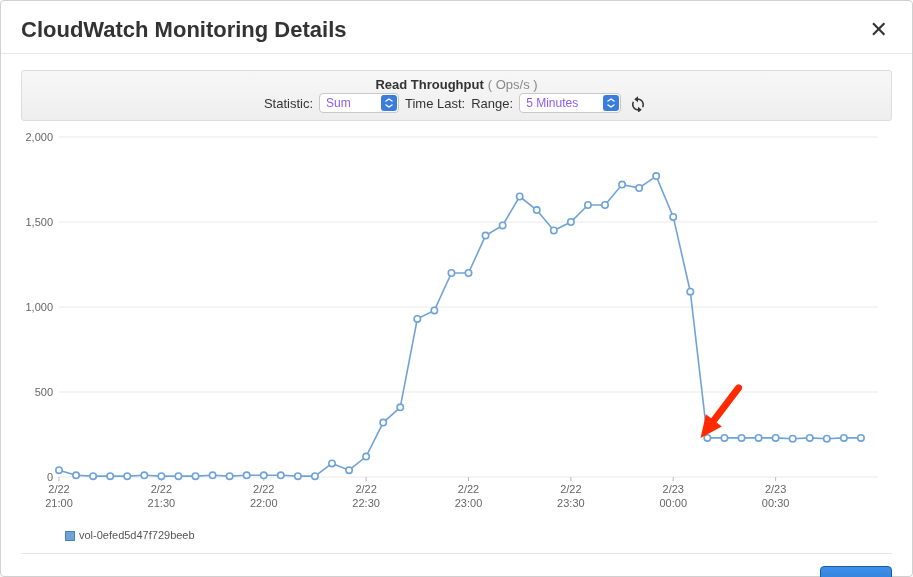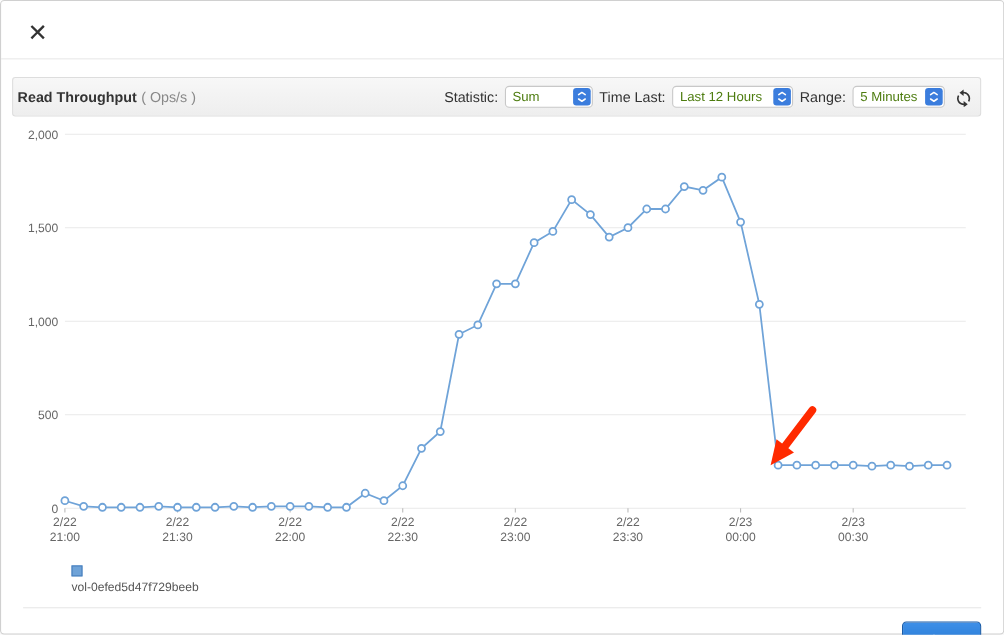--- a/index.html
+++ b/index.html
@@ -1,47 +1,48 @@
 <!DOCTYPE html>
 <html><head>
 <meta charset="utf-8">
 <style>
   * { box-sizing: border-box; margin: 0; padding: 0; }
   body { font-family: "Helvetica Neue", Helvetica, Arial, sans-serif; background: #fff; width: 913px; height: 577px; overflow: hidden; }
   .modal { width: 913px; height: 577px; border: 1px solid #d0d0d0; border-radius: 4px; box-shadow: 0 2px 8px rgba(0,0,0,0.08); position: relative; }
   .modal-header { display: flex; align-items: center; justify-content: space-between; padding: 16px 20px 10px 20px; border-bottom: 1px solid #e8e8e8; }
   .modal-title { font-size: 22px; font-weight: 700; color: #333; }
   .close-x { font-size: 22px; color: #333; cursor: pointer; font-weight: 400; padding: 0 4px; }
-  .toolbar { display: flex; align-items: center; justify-content: space-between; background: linear-gradient(#f7f7f7,#eeeeee); border: 1px solid #ddd; border-radius: 3px; margin: 16px 20px 0 10px; padding: 6px 4px; font-size: 13px; color: #333; }
+  .toolbar { display: flex; align-items: center; justify-content: space-between; background: linear-gradient(#f7f7f7,#eeeeee); border: 1px solid #ddd; border-radius: 3px; margin: 16px 20px 0 20px; padding: 6px 24px; font-size: 13px; color: #333; flex-direction: column; }
   .toolbar-left { display: flex; align-items: baseline; gap: 4px; }
   .metric-name { font-weight: 700; color: #333; }
   .metric-unit { color: #888; }
   .toolbar-right { display: flex; align-items: center; gap: 6px; }
   .ctrl-label { font-weight: 400; }
   .select-wrap { position: relative; display: inline-block; }
-  .select-wrap select { -webkit-appearance: none; appearance: none; font-size: 12px; padding: 2px 22px 2px 6px; border: 1px solid #c8c8c8; border-radius: 4px; background: #fff; height: 20px; color: #4d7c0f; cursor: pointer; }
+  .select-wrap select { -webkit-appearance: none; appearance: none; font-size: 12px; padding: 2px 22px 2px 6px; border: 1px solid #c8c8c8; border-radius: 4px; background: #fff; height: 20px; color: #8b5cf6; cursor: pointer; }
   .select-wrap .caret { position: absolute; right: 2px; top: 2px; width: 16px; height: 16px; background: #3b7ddd; border-radius: 3px; pointer-events: none; display: flex; align-items: center; justify-content: center; }
   .select-wrap .caret svg { width: 10px; height: 10px; }
   .refresh-btn { width: 22px; height: 22px; display: flex; align-items: center; justify-content: center; cursor: pointer; color: #333; }
   .chart-wrap { position: relative; margin: 6px 12px 0 12px; }
   svg.chart { width: 875px; height: 400px; display: block; }
-  .legend { display: flex; align-items: flex-start; gap: 4px; font-size: 11px; color: #555; margin-left: 52px; margin-top: 2px; flex-direction: column; }
+  .legend { display: flex; align-items: flex-end; gap: 4px; font-size: 11px; color: #555; margin-left: 52px; margin-top: 2px; }
   .legend-swatch { width: 10px; height: 10px; background: #6fa3d8; border: 1px solid #4a80be; }
   .modal-footer { border-top: 1px solid #e8e8e8; margin: 12px 20px 0 20px; padding: 12px 0 14px 0; display: flex; justify-content: flex-end; }
   .btn-primary { background: linear-gradient(#3d8fe8,#1f6fc8); color: #fff; font-weight: 700; font-size: 14px; padding: 8px 16px; border: 1px solid #1a5ca8; border-radius: 4px; cursor: pointer; }
   .gridline { stroke: #e9e9e9; stroke-width: 1; }
   .series-line { fill: none; stroke: #6fa3d8; stroke-width: 1.6; }
   .point { fill: #fff; stroke: #6fa3d8; stroke-width: 1.6; }
 </style>
 </head>
 <body>
 
 <div class="modal">
 
   <div class="modal-header">
+    <div class="modal-title">CloudWatch Monitoring Details</div>
     <div class="close-x">✕</div>
   </div>
 
   <div class="toolbar">
     <div class="toolbar-left">
       <span class="metric-name">Read Throughput</span>
       <span class="metric-unit">( Ops/s )</span>
     </div>
     <div class="toolbar-right">
       <span class="ctrl-label">Statistic:</span>
@@ -49,33 +50,23 @@
         <select style="width:80px">
           <option>Sum</option>
         </select>
         <span class="caret">
           <svg viewBox="0 0 10 10">
               <path d="M2 3 L5 1 L8 3 M2 7 L5 9 L8 7" stroke="#fff" stroke-width="1.4" fill="none" stroke-linecap="round"></path>
             </svg>
         </span>
       </span>
       <span class="ctrl-label">Time Last:</span>
-      <span class="select-wrap">
-        <select style="width:110px">
-          <option>Last 12 Hours</option>
-        </select>
-        <span class="caret">
-          <svg viewBox="0 0 10 10">
-              <path d="M2 3 L5 1 L8 3 M2 7 L5 9 L8 7" stroke="#fff" stroke-width="1.4" fill="none" stroke-linecap="round"></path>
-            </svg>
-        </span>
-      </span>
       <span class="ctrl-label">Range:</span>
       <span class="select-wrap">
-        <select style="width:84px">
+        <select style="width:102px">
           <option>5 Minutes</option>
         </select>
         <span class="caret">
           <svg viewBox="0 0 10 10">
               <path d="M2 3 L5 1 L8 3 M2 7 L5 9 L8 7" stroke="#fff" stroke-width="1.4" fill="none" stroke-linecap="round"></path>
             </svg>
         </span>
       </span>
       <span class="refresh-btn">
         <svg width="18" height="18" viewBox="0 0 24 24">

